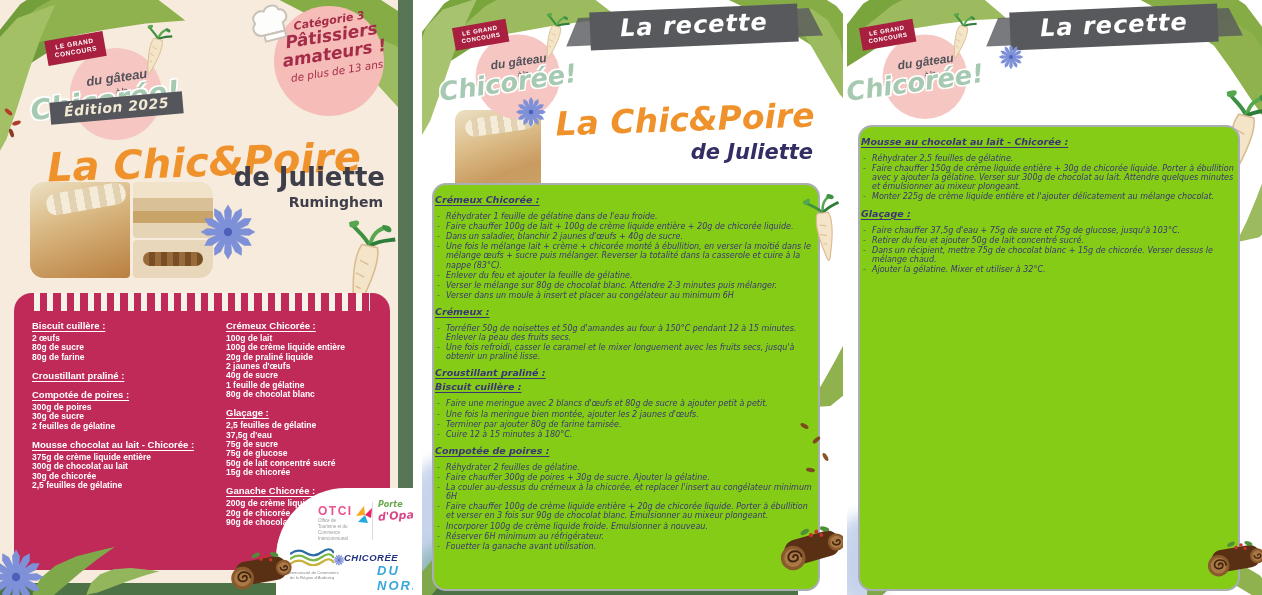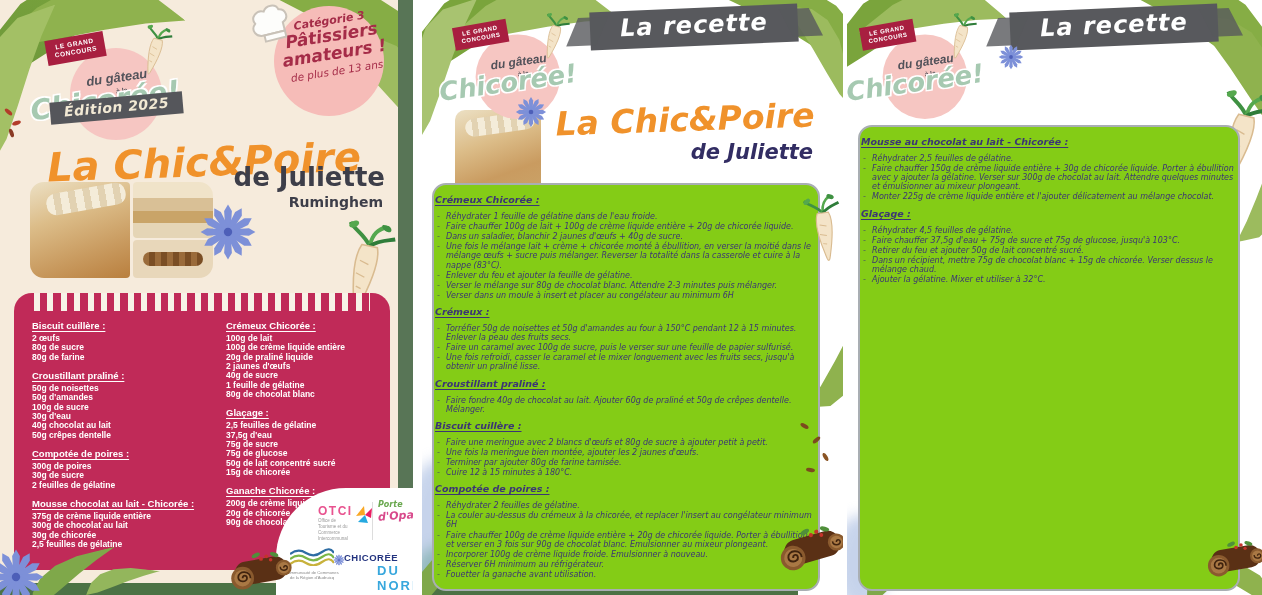--- a/index.html
+++ b/index.html
@@ -89,21 +89,21 @@
   .otci{position:absolute;left:42px;top:16px;}
   .otci-name{color:#e8538f;font-size:12px;font-weight:bold;letter-spacing:1.5px;}
   .otci-sub{font-size:4.5px;color:#999;width:36px;line-height:1.3;}
   .bfly{position:absolute;left:80px;top:18px;}
   .vline{position:absolute;left:96px;top:14px;height:38px;width:1px;background:#ddd;}
   .porte{position:absolute;left:102px;top:12px;font-family:"DejaVu Sans",sans-serif;}
   .porte1{font-size:8px;color:#6aa84f;font-style:italic;font-weight:bold;}
   .porte2{font-size:11px;color:#d84a8c;font-style:italic;font-weight:bold;transform:rotate(-4deg);}
   .cdc{position:absolute;left:8px;top:60px;width:56px;text-align:center;}
   .cdc-sub{font-size:4.2px;color:#8a8a8a;line-height:1.3;}
-  .nord{position:absolute;left:68px;top:64px;}
+  .nord{position:absolute;left:68px;top:64px;font-style:italic;}
   .nord1{font-size:9.5px;font-weight:bold;color:#23337f;letter-spacing:.5px;}
   .nord2{font-size:13px;font-weight:bold;color:#37a7dd;letter-spacing:2px;margin-left:33px;}
 
   
   .banner{position:absolute;background:#58595d;color:#fff;transform:rotate(-2.5deg);text-align:center;
           font-style:italic;font-weight:bold;font-size:24px;font-family:"DejaVu Sans",sans-serif;
           padding:3px 14px 7px;letter-spacing:1px;z-index:2;white-space:nowrap;}
   .banner::before,.banner::after{content:"";position:absolute;top:5px;bottom:5px;width:30px;
           background:#58595d;opacity:.8;}
   .banner::before{left:-18px;transform:skewX(-25deg);}
@@ -260,29 +260,20 @@
               <ul>
 
               <li>2 œufs</li>
                 <li>80g de sucre</li>
                 <li>80g de farine</li>
               </ul>
             </section>
 
             <section class="ing-group">
               <h3>Croustillant praliné :</h3>
-              <ul>
-
-              <li>50g de noisettes</li>
-                <li>50g d'amandes</li>
-                <li>100g de sucre</li>
-                <li>30g d'eau</li>
-                <li>40g chocolat au lait</li>
-                <li>50g crêpes dentelle</li>
-              </ul>
             </section>
 
             <section class="ing-group">
               <h3>Compotée de poires :</h3>
               <ul>
 
               <li>300g de poires</li>
                 <li>30g de sucre</li>
                 <li>2 feuilles de gélatine</li>
               </ul>
@@ -429,49 +420,45 @@
             <li>Verser le mélange sur 80g de chocolat blanc. Attendre 2-3 minutes puis mélanger.</li>
             <li>Verser dans un moule à insert et placer au congélateur au minimum 6H</li>
           </ul>
         </section>
 
         <section class="rsec">
           <h3 class="rhead">Crémeux :</h3>
           <ul class="rsteps">
 
           <li>Torréfier 50g de noisettes et 50g d'amandes au four à 150°C pendant 12 à 15 minutes. Enlever la peau des fruits secs.</li>
-            <li>Faire un caramel avec 100g de sucre, puis le verser sur une feuille de papier sulfurisé.</li>
             <li>Une fois refroidi, casser le caramel et le mixer longuement avec les fruits secs, jusqu'à obtenir un praliné lisse.</li>
           </ul>
         </section>
 
         <section class="rsec">
           <h3 class="rhead">Croustillant praliné :</h3>
-          <ul class="rsteps">
-
-          <li>Faire fondre 40g de chocolat au lait. Ajouter 60g de praliné et 50g de crêpes dentelle. Mélanger.</li>
-          </ul>
         </section>
 
         <section class="rsec">
           <h3 class="rhead">Biscuit cuillère :</h3>
           <ul class="rsteps">
 
           <li>Faire une meringue avec 2 blancs d'œufs et 80g de sucre à ajouter petit à petit.</li>
             <li>Une fois la meringue bien montée, ajouter les 2 jaunes d'œufs.</li>
             <li>Terminer par ajouter 80g de farine tamisée.</li>
             <li>Cuire 12 à 15 minutes à 180°C.</li>
           </ul>
         </section>
 
         <section class="rsec">
           <h3 class="rhead">Compotée de poires :</h3>
           <ul class="rsteps">
 
           <li>Réhydrater 2 feuilles de gélatine.</li>
+            <li>Faire chauffer 300g de poires + 30g de sucre. Ajouter la gélatine.</li>
             <li>La couler au-dessus du crémeux à la chicorée, et replacer l'insert au congélateur minimum 6H</li>
             <li>Faire chauffer 100g de crème liquide entière + 20g de chicorée liquide. Porter à ébullition et verser en 3 fois sur 90g de chocolat blanc. Emulsionner au mixeur plongeant.</li>
             <li>Incorporer 100g de crème liquide froide. Emulsionner à nouveau.</li>
             <li>Réserver 6H minimum au réfrigérateur.</li>
             <li>Fouetter la ganache avant utilisation.</li>
           </ul>
         </section>
       </div>
 
     <svg class="carrot" style="left:384px;top:192px;transform:rotate(-8deg);z-index:4;" width="38" height="74" viewBox="0 0 40 70">
@@ -528,21 +515,20 @@
           <li>Réhydrater 2,5 feuilles de gélatine.</li>
             <li>Faire chauffer 150g de crème liquide entière + 30g de chicorée liquide. Porter à ébullition avec y ajouter la gélatine. Verser sur 300g de chocolat au lait. Attendre quelques minutes et émulsionner au mixeur plongeant.</li>
             <li>Monter 225g de crème liquide entière et l'ajouter délicatement au mélange chocolat.</li>
           </ul>
         </section>
 
         <section class="rsec">
           <h3 class="rhead">Glaçage :</h3>
           <ul class="rsteps">
 
-          <li>Réhydrater 4,5 feuilles de gélatine.</li>
             <li>Faire chauffer 37,5g d'eau + 75g de sucre et 75g de glucose, jusqu'à 103°C.</li>
             <li>Retirer du feu et ajouter 50g de lait concentré sucré.</li>
             <li>Dans un récipient, mettre 75g de chocolat blanc + 15g de chicorée. Verser dessus le mélange chaud.</li>
             <li>Ajouter la gélatine. Mixer et utiliser à 32°C.</li>
           </ul>
         </section>
       </div>
 
     <svg class="buche" style="left:356px;top:532px;" width="66" height="50" viewBox="0 0 80 55">
         <use href="#d-buche"></use>

